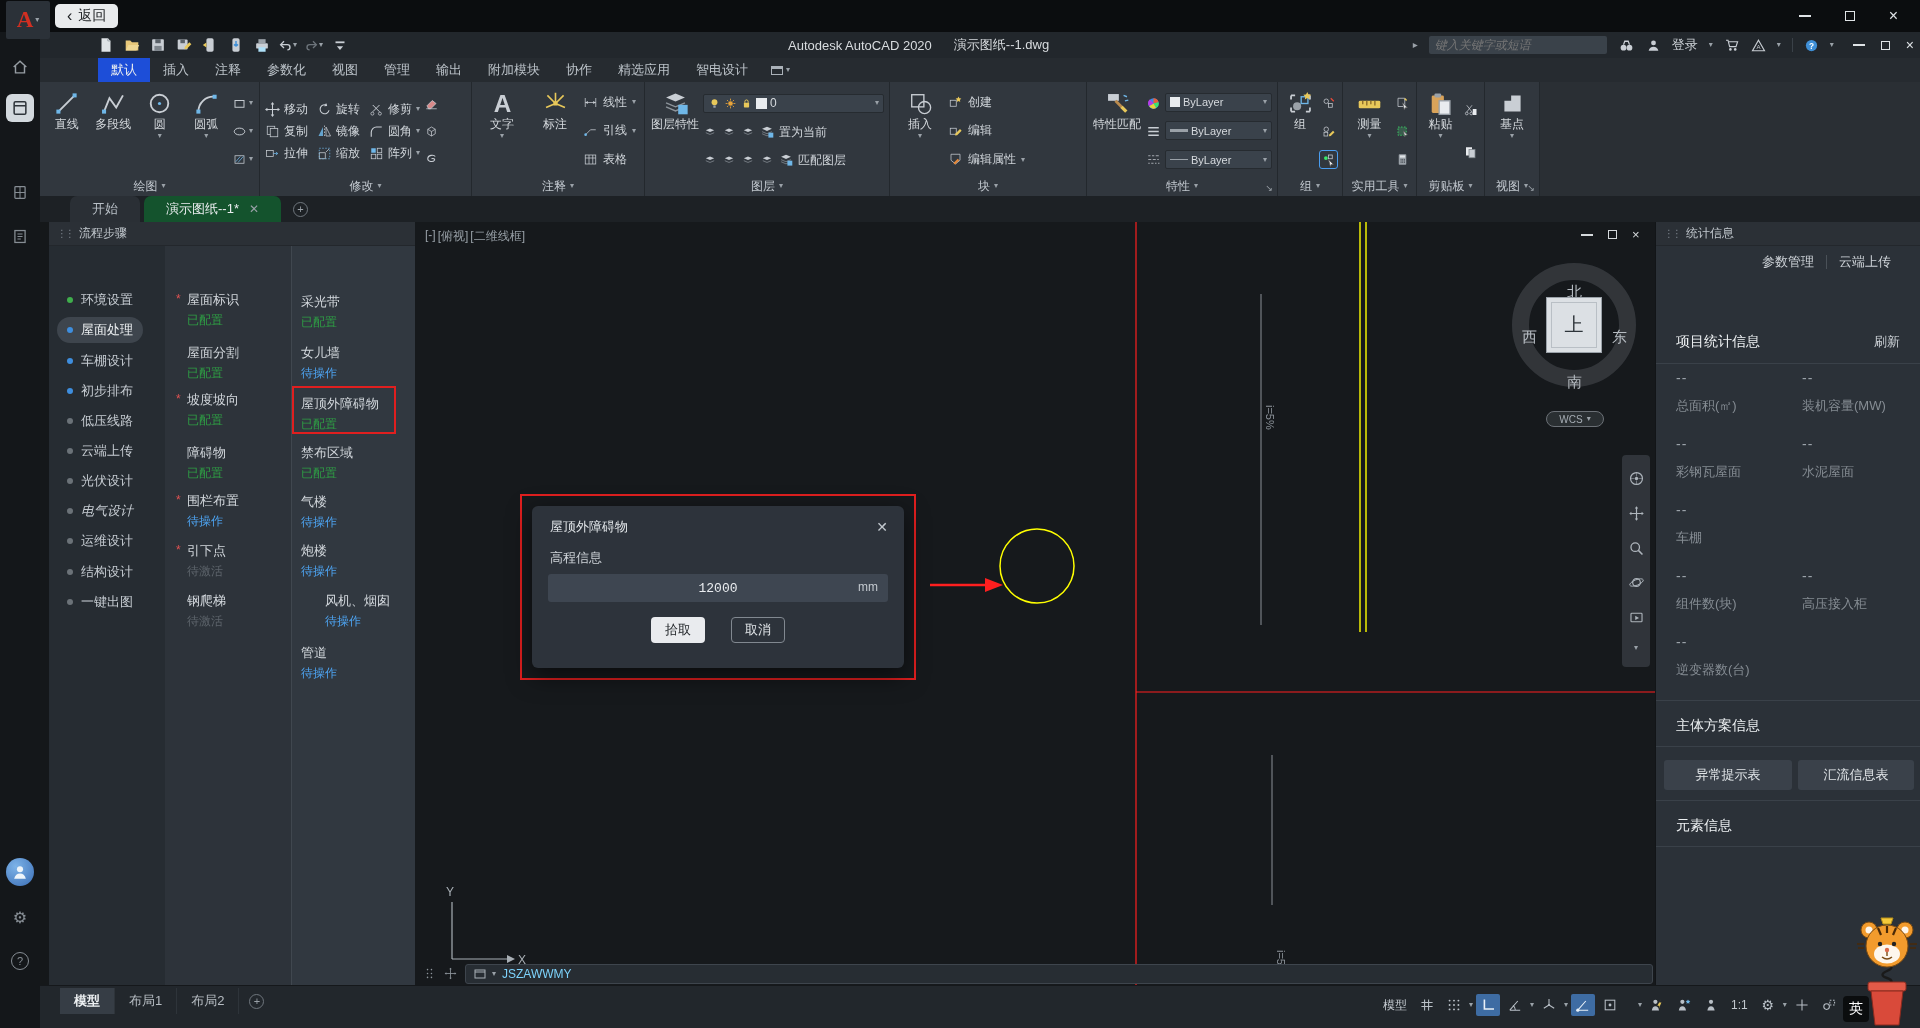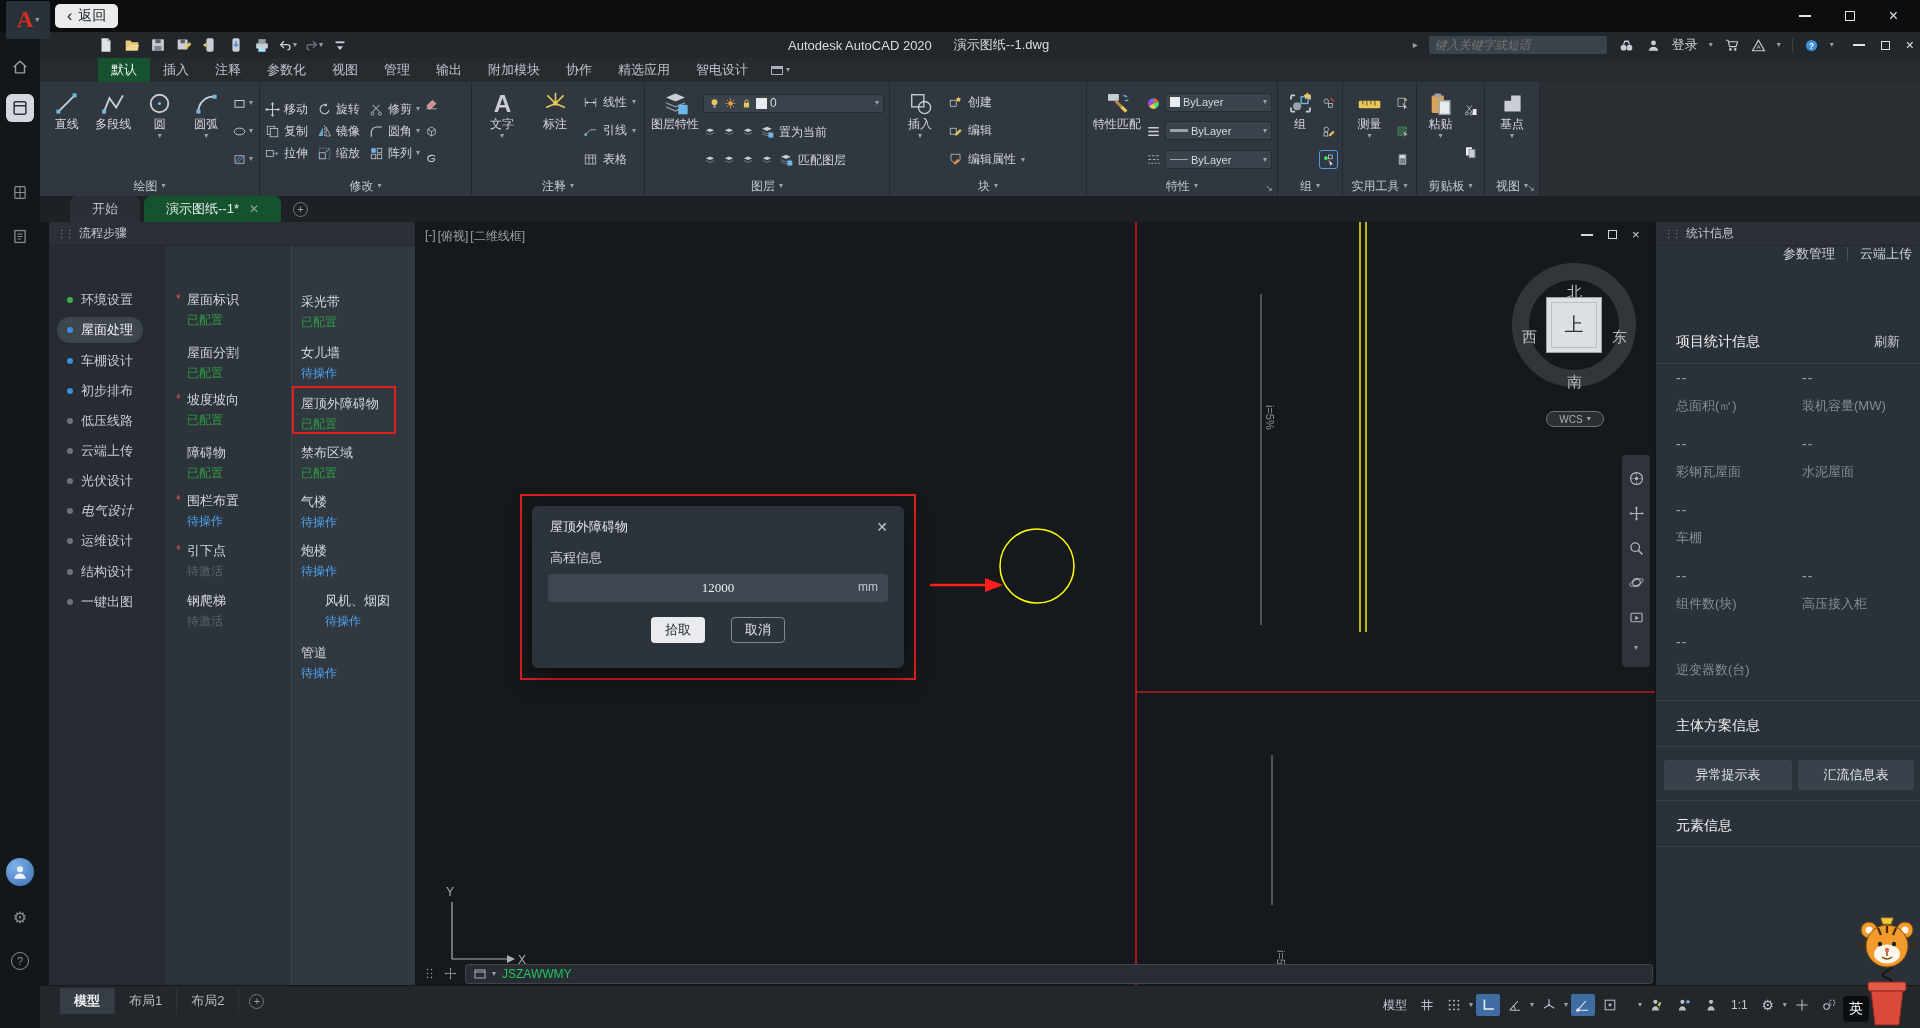--- a/index.html
+++ b/index.html
@@ -40,21 +40,21 @@
 #tb-search{width:178px;height:18px;background:#3a424a;border-radius:2px;display:flex;align-items:center;padding:0 6px}
 #tb-search input{flex:1;background:transparent;border:none;outline:none;color:#b6bdc4;
   font-size:12px;font-style:italic;font-family:inherit}
 .tbtxt{font-size:13px;color:#cfd4d9}
 .tbsep{width:1px;height:14px;background:#3a4148}
 .tb-wc{display:flex;align-items:center;gap:16px;margin-left:8px}
 
 #ribbontabs{position:absolute;left:40px;top:58px;width:1880px;height:24px;background:#262b30;
   display:flex;align-items:stretch;padding-left:58px}
 .rtab{padding:0 13px;font-size:13px;color:#bcc3c9;display:flex;align-items:center;cursor:pointer}
-.rtab.active{background:#14532d;color:#eceef0}
+.rtab.active{background:#1d4ed8;color:#eceef0}
 #rib-collapse{display:flex;align-items:center;gap:3px;padding:0 10px;color:#aab1b8;cursor:pointer}
 #rib-collapse .box{width:12px;height:9px;border:1px solid #aab1b8;border-top-width:3px}
 
 #ribbonbody{position:absolute;left:40px;top:82px;width:1880px;height:114px;background:#31373e;display:flex}
 .rp{height:114px;border-right:1px solid #23282d;display:flex;flex-direction:column;flex:0 0 auto;overflow:hidden}
 .rp-body{flex:1;display:flex;align-items:stretch;padding:4px 5px 0;gap:3px;min-height:0}
 .rp-foot{height:20px;display:flex;align-items:center;justify-content:center;gap:4px;font-size:12px;color:#c3c9d0;position:relative}
 .rp-foot .launcher{position:absolute;right:4px;bottom:3px;font-size:9px;color:#9aa1a8}
 .bigbtn{display:flex;flex-direction:column;align-items:center;gap:1px;width:50px;font-size:12px;
   color:#d6dade;text-align:center;line-height:1.15;padding-top:4px;cursor:pointer}
@@ -116,42 +116,42 @@
 #wcs-pill{position:absolute;left:1131px;top:189px;width:58px;height:16px;border-radius:8px;
   border:1px solid #6b7076;background:rgba(60,65,70,.55);display:flex;align-items:center;justify-content:center;
   gap:4px;font-size:10px;color:#a6adb4;cursor:pointer}
 #navbar{position:absolute;left:1207px;top:233px;width:28px;height:212px;background:rgba(74,80,87,.5);
   border-radius:4px;display:flex;flex-direction:column;align-items:center;justify-content:space-around;padding:6px 0}
 #navbar .nv{cursor:pointer}
 #dwg{position:absolute;left:0;top:0;pointer-events:none}
 #cmd-grips{position:absolute;left:8px;top:745px;display:flex;align-items:center;gap:8px;color:#8d949b}
 #cmdbar{position:absolute;left:50px;top:742px;width:1188px;height:20px;background:#272d33;
   border:1px solid #3e454d;border-radius:3px;display:flex;align-items:center;gap:6px;padding:0 8px}
-#cmdbar .cmdtxt{font-size:12px;color:#22c55e}
+#cmdbar .cmdtxt{font-size:12px;color:#7dd3fc}
 
 #dialog-annot{position:absolute;left:105px;top:272px;width:396px;height:186px;border:2px solid #e01f1f}
 #dialog{position:absolute;left:10px;top:10px;width:372px;height:162px;background:#2d333b;border-radius:6px;
   box-shadow:0 8px 24px rgba(0,0,0,.55)}
 #dlg-title{display:flex;align-items:center;justify-content:space-between;padding:12px 16px 0 18px;
   font-size:13px;color:#e3e7ea}
 #dlg-title .x{color:#c3c9cf;font-size:14px;cursor:pointer}
 #dlg-lab{margin:13px 0 7px 18px;font-size:13px;color:#cdd2d7}
 #dlg-field{position:relative;margin:0 16px;height:28px;background:#3e4651;border-radius:3px}
 #dlg-field input{width:100%;height:100%;background:transparent;border:none;outline:none;text-align:center;
-  color:#e9ecef;font-size:13px;font-family:Liberation Serif, serif}
+  color:#e9ecef;font-size:13px;font-family:Liberation Mono, monospace}
 #dlg-unit{position:absolute;right:10px;top:6px;font-size:12px;color:#c3c9cf}
 #dlg-btns{display:flex;justify-content:center;gap:26px;margin-top:15px}
 #btn-pick{width:54px;height:26px;background:#e9ebee;color:#22262a;border:none;border-radius:4px;
   font-size:13px;font-family:inherit;cursor:pointer}
 #btn-cancel{width:54px;height:26px;background:transparent;color:#e3e7ea;border:1px solid #818890;
   border-radius:4px;font-size:13px;font-family:inherit;cursor:pointer}
 
 #statspanel{position:absolute;left:1655px;top:222px;width:265px;height:763px;background:#2b3138;border-left:1px solid #121518}
-#sp-links{position:absolute;left:0;top:16px;width:100%;height:32px;display:flex;align-items:center;
-  justify-content:flex-end;gap:12px;padding-right:8px;font-size:13px;color:#ced3d8}
+#sp-links{position:absolute;left:0;top:24px;width:100%;height:32px;display:flex;align-items:center;
+  justify-content:flex-end;gap:12px;padding-right:29px;font-size:13px;color:#ced3d8}
 #sp-links .lk{cursor:pointer}
 #sp-links .sep{width:1px;height:14px;background:#4a5158}
 #sp-tabs{position:absolute;left:0;top:56px;width:100%;height:34px;background:#23282d;display:flex}
 .sp-tab{flex:1;display:flex;align-items:center;justify-content:center;font-size:13px;color:#a8afb6;
   position:relative;cursor:pointer}
 .sp-tab.active{color:#eef1f3}
 .sp-tab.active::after{content:"";position:absolute;left:50%;transform:translateX(-50%);bottom:4px;width:62px;height:2px;background:#e8ebee}
 .sp-sec{position:absolute;left:20px;right:20px;display:flex;align-items:center;justify-content:space-between}
 .sp-sec .t{font-size:14px;font-weight:normal;color:#eef1f3}
 .sp-sec .a{font-size:13px;color:#ced3d8;cursor:pointer}

